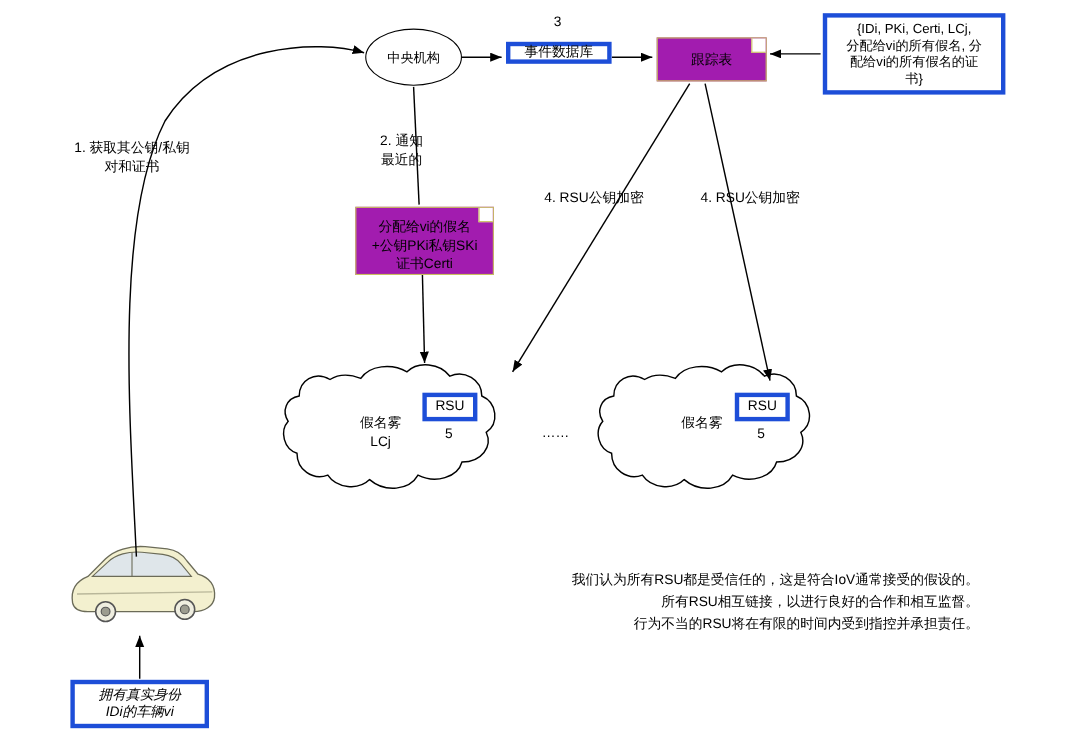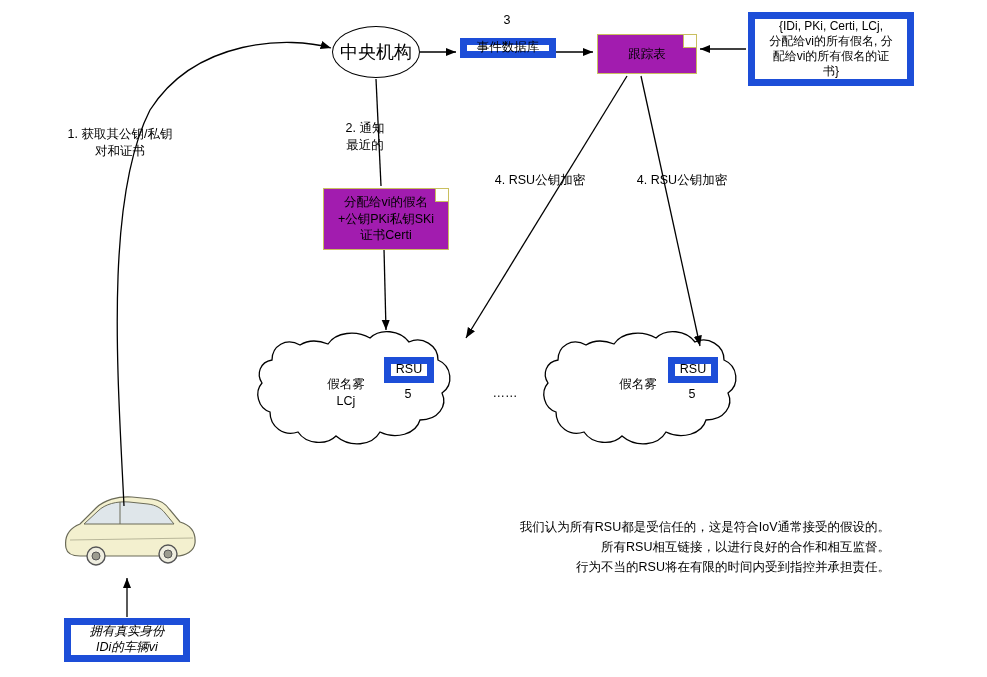--- a/index.html
+++ b/index.html
@@ -25,29 +25,29 @@
     position: absolute;
     box-sizing: border-box;
     display: flex;
     align-items: center;
     justify-content: center;
     text-align: center;
     line-height: 1.25;
     white-space: pre-line;
   }
   .box {
-    border: 7px solid #1d4ed8;
+    border: 4px solid #1d4ed8;
     background: #ffffff;
     font-size: 12.5px;
   }
   .ellipse {
     border: 1px solid #000000;
     background: #ffffff;
     border-radius: 50%;
-    font-size: 18px;
+    font-size: 12px;
   }
   .note {
     background: #a21caf;
     border: 1px solid #c9bf5f;
     font-size: 12.5px;
   }
   .note-fold {
     position: absolute;
     right: 0;
     top: 0;
@@ -72,21 +72,21 @@
   #tracking-table { left: 597px; top: 34px; width: 98px; height: 38px; position: absolute; }
   #tracking-table .inner {
     width: 100%; height: 100%;
     display: flex; align-items: center; justify-content: center;
     font-size: 12.5px;
   }
   #tracking-info { left: 748px; top: 12px; width: 166px; height: 74px; padding: 4px 6px; font-size: 12px; }
   #assign-note { left: 323px; top: 188px; width: 124px; height: 60px; position: absolute; }
   #assign-note .inner {
     width: 100%; height: 100%;
-    display: flex; align-items: center; justify-content: center;
+    display: flex; align-items: flex-end; justify-content: center;
     text-align: center;
     font-size: 12.5px;
     white-space: pre-line;
     line-height: 1.35;
   }
   #rsu-left { left: 384px; top: 357px; width: 50px; height: 26px; }
   #rsu-right { left: 668px; top: 357px; width: 50px; height: 26px; }
   #vehicle-box { left: 64px; top: 618px; width: 126px; height: 44px; font-style: italic; }
 
   #label-3 { left: 482px; top: 12px; width: 50px; }

